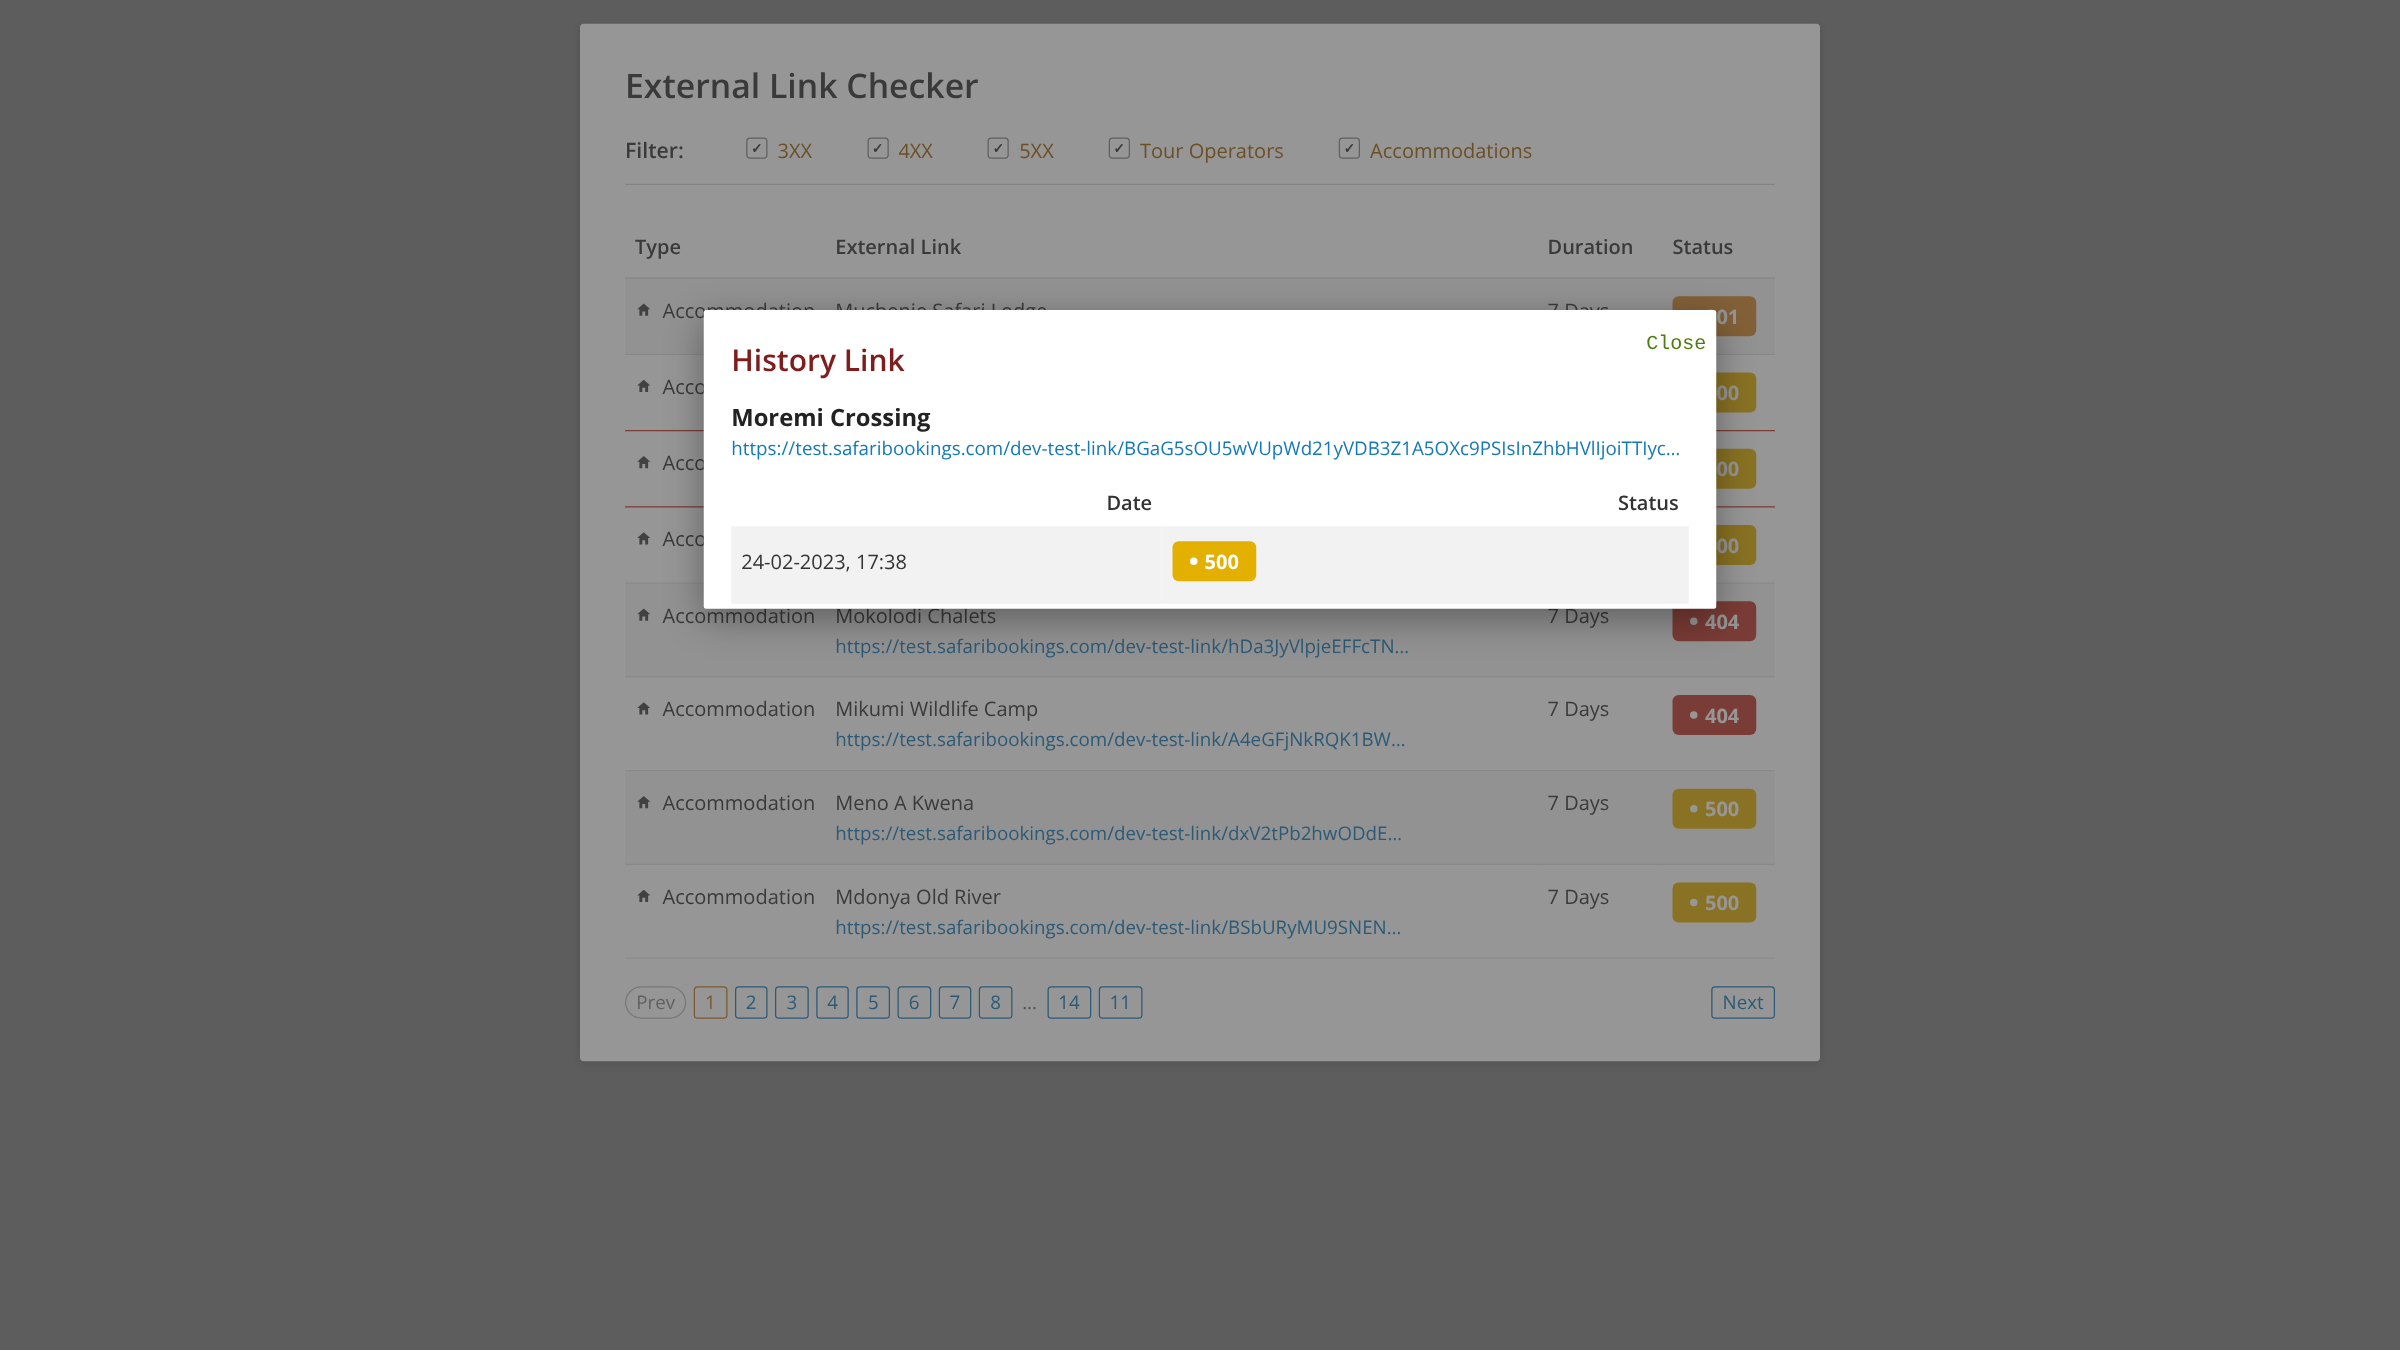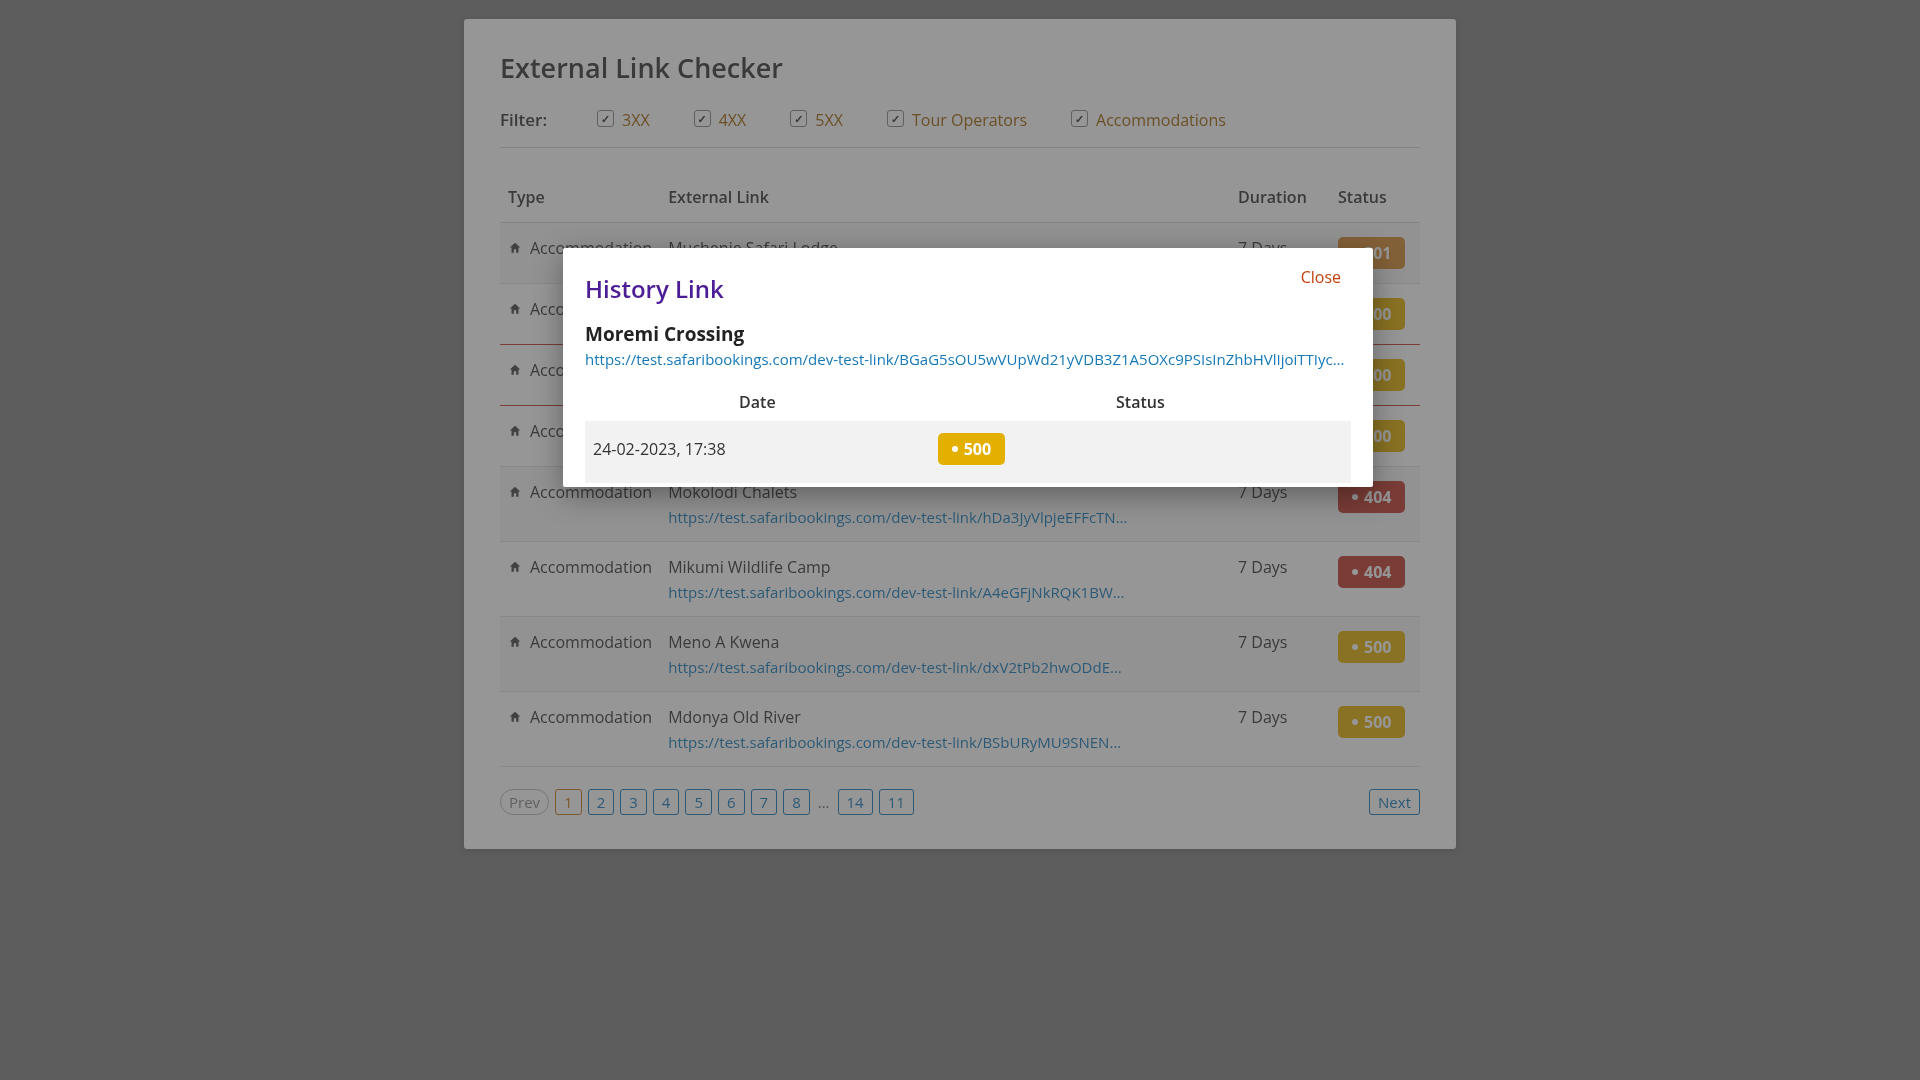--- a/index.html
+++ b/index.html
@@ -38,26 +38,26 @@
   
   .pager { display: flex; align-items: center; gap: 6px; margin-top: 22px; }
   .pager .btn { border: 1px solid #1579b8; color: #1579b8; background: #fff; font-size: 15px; padding: 2px 8px; border-radius: 3px; cursor: pointer; min-width: 22px; text-align: center; }
   .pager .btn.disabled { border-color: #bbb; color: #888; cursor: default; border-radius: 13px; }
   .pager .btn.current { border-color: #c47a1e; color: #c47a1e; cursor: default; }
   .pager .ellipsis { color: #666; padding: 0 2px; font-size: 15px; }
   .pager .spacer { flex: 1; }
 
   
   .modal { position: absolute; left: 563px; top: 248px; width: 810px; background: #fff; border-radius: 2px; box-shadow: 0 8px 30px rgba(0,0,0,.35); padding: 24px 22px 4px; }
-  .modal-close { position: absolute; right: 32px; top: 18px; color: #c2410c; font-size: 16px; cursor: pointer; }
-  .modal h2 { font-size: 24px; font-weight: 600; color: #4c1d95; margin-bottom: 16px; }
+  .modal-close { position: absolute; right: 8px; top: 18px; color: #4d7c0f; font-size: 16px; cursor: pointer; font-family: Liberation Mono, monospace; }
+  .modal h2 { font-size: 24px; font-weight: 600; color: #7f1d1d; margin-bottom: 16px; }
   .modal h3 { font-size: 19px; font-weight: 700; color: #222; margin-bottom: 2px; }
   .modal .mlink { font-size: 15px; color: #1579b8; word-break: break-all; display: block; margin-bottom: 14px; max-width: 760px; overflow: hidden; white-space: nowrap; text-overflow: ellipsis; }
   .modal table { width: 100%; border-collapse: collapse; }
-  .modal th { text-align: center; font-weight: 600; font-size: 16px; color: #333; padding: 8px; }
+  .modal th { text-align: right; font-weight: 600; font-size: 16px; color: #333; padding: 8px; }
   .modal td { padding: 12px 8px 18px; font-size: 16px; color: #333; }
   .modal tr.hrow td { background: #f2f2f2; }
 </style>
 </head>
 <body>
 
 <div class="page">
   <div class="page-title">External Link Checker</div>
 
   <div class="filters">

